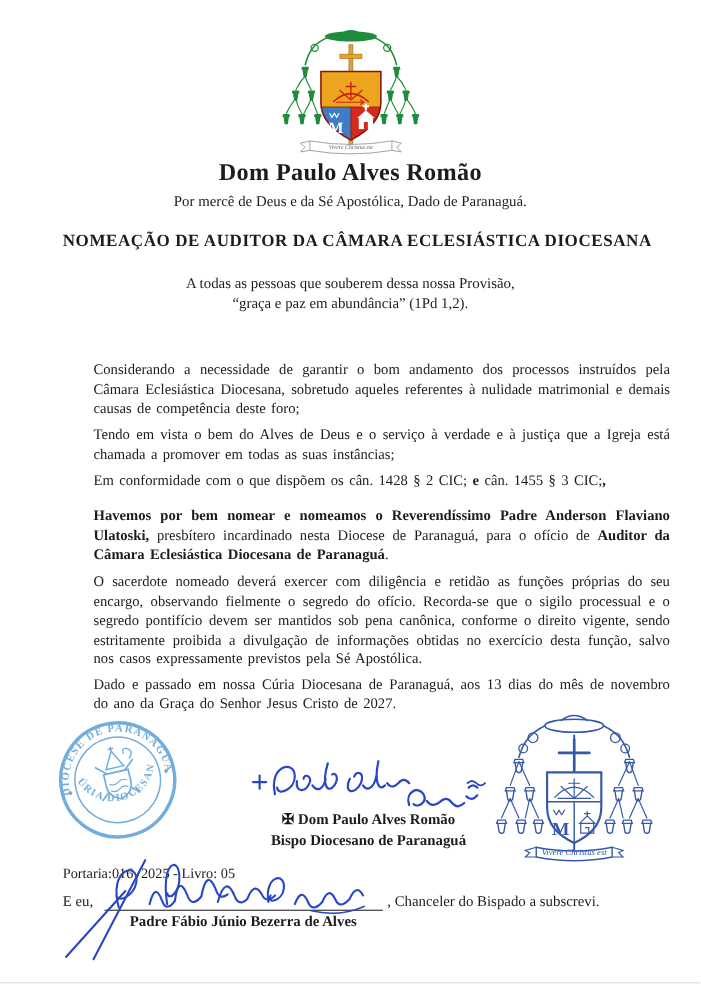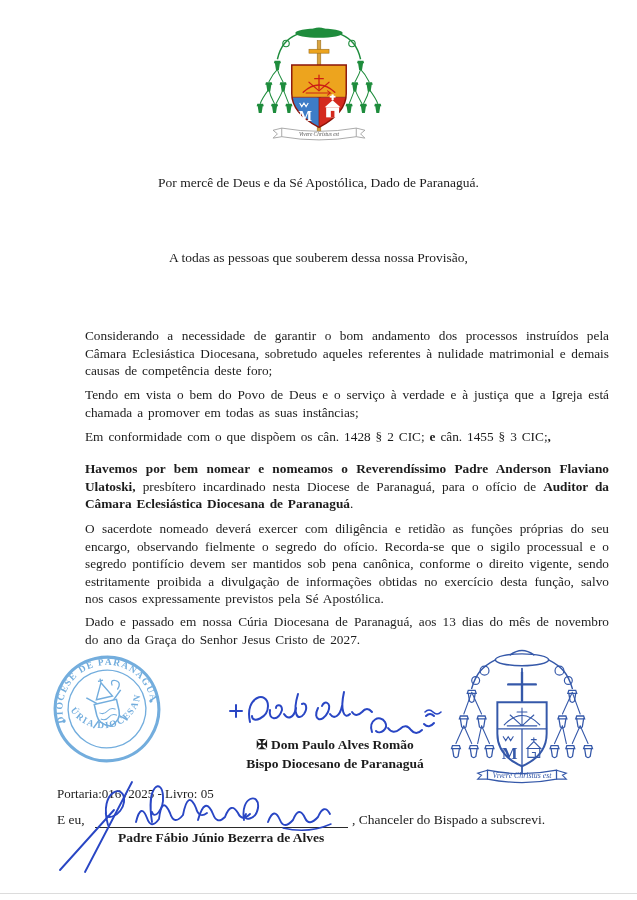--- a/index.html
+++ b/index.html
@@ -122,27 +122,30 @@
     </g>
 
     <g>
       <path d="M58,148 L46,151 L52,156 L46,162 L58,160" fill="#ffffff" stroke="#8a8a8a" stroke-width="1"></path>
       <path d="M162,148 L174,151 L168,156 L174,162 L162,160" fill="#ffffff" stroke="#8a8a8a" stroke-width="1"></path>
       <path d="M58,148 Q110,157 162,148 L162,160 Q110,169 58,160 Z" fill="#ffffff" stroke="#8a8a8a" stroke-width="1"></path>
       <text x="110" y="158.5" font-size="7.5" font-style="italic" fill="#555" text-anchor="middle">Vivere Christus est</text>
     </g>
   </svg>
 
+  <h1 class="abs title">Dom Paulo Alves Romão</h1>
   <p class="abs subtitle">Por mercê de Deus e da Sé Apostólica, Dado de Paranaguá.</p>
+  <h2 class="abs heading">NOMEAÇÃO DE AUDITOR DA CÂMARA ECLESIÁSTICA DIOCESANA</h2>
   <p class="abs salutation">
     <span>A todas as pessoas que souberem dessa nossa Provisão,</span><br>
+    <span>“graça e paz em abundância” (1Pd 1,2).</span>
   </p>
 
   <p class="abs para p1"><span>Considerando a necessidade de garantir o bom andamento dos processos instruídos pela Câmara Eclesiástica Diocesana, sobretudo aqueles referentes à nulidade matrimonial e demais causas de competência deste foro;</span></p>
-  <p class="abs para p2"><span>Tendo em vista o bem do Povo de Deus e o serviço à verdade e à justiça que a Igreja está chamada a promover em todas as suas instâncias;</span></p>
+  <p class="abs para p2"><span>Tendo em vista o bem do Alves de Deus e o serviço à verdade e à justiça que a Igreja está chamada a promover em todas as suas instâncias;</span></p>
   <p class="abs para p3"><span>Em conformidade com o que dispõem os cân. 1428 § 2 CIC; </span><span style="font-weight: bold;">e</span><span> cân. 1455 § 3 CIC;</span><span style="font-weight: bold;">,</span></p>
   <p class="abs para p4"><span style="font-weight: bold;">Havemos por bem nomear e nomeamos o Reverendíssimo Padre Anderson Flaviano Ulatoski,</span><span> presbítero incardinado nesta Diocese de Paranaguá, para o ofício de </span><span style="font-weight: bold;">Auditor da Câmara Eclesiástica Diocesana de Paranaguá</span><span>.</span></p>
   <p class="abs para p5"><span>O sacerdote nomeado deverá exercer com diligência e retidão as funções próprias do seu encargo, observando fielmente o segredo do ofício. Recorda-se que o sigilo processual e o segredo pontifício devem ser mantidos sob pena canônica, conforme o direito vigente, sendo estritamente proibida a divulgação de informações obtidas no exercício desta função, salvo nos casos expressamente previstos pela Sé Apostólica.</span></p>
   <p class="abs para p6"><span>Dado e passado em nossa Cúria Diocesana de Paranaguá, aos 13 dias do mês de novembro do ano da Graça do Senhor Jesus Cristo de 2027.</span></p>
 
   <svg class="abs curia-stamp" viewBox="0 0 110 110">
     <defs>
       <path id="arcT" d="M12.5,62 A43,43 0 1 1 97.5,62"></path>
       <path id="arcB" d="M20,47 A36.5,36.5 0 0 0 90,47"></path>
     </defs>

